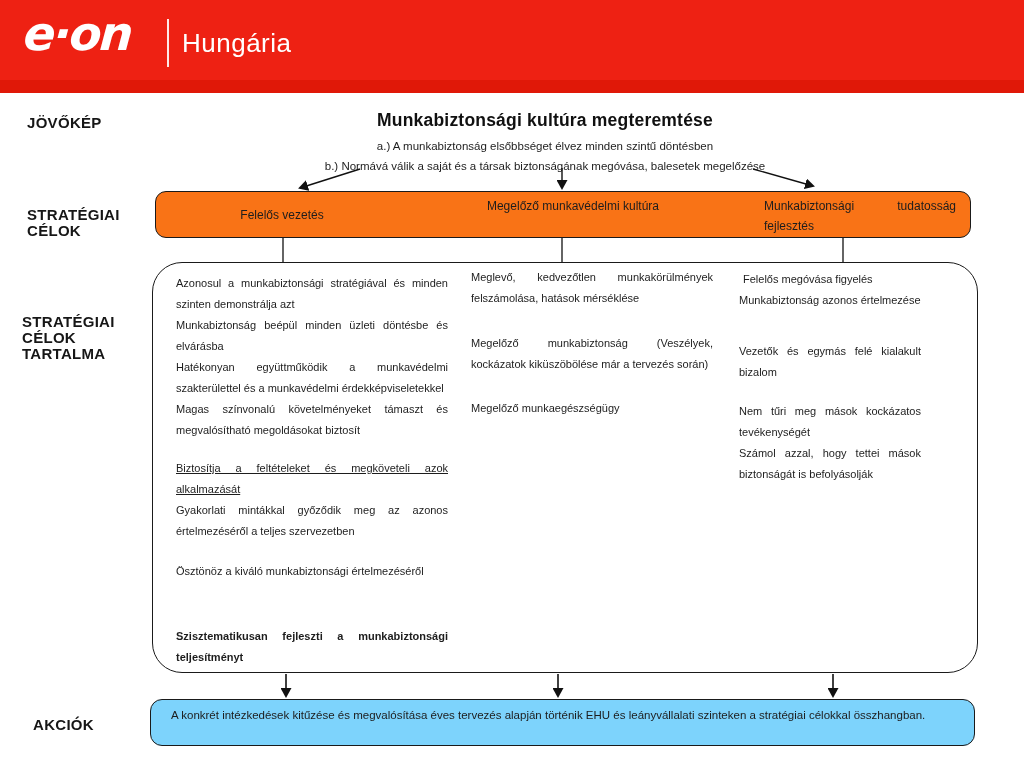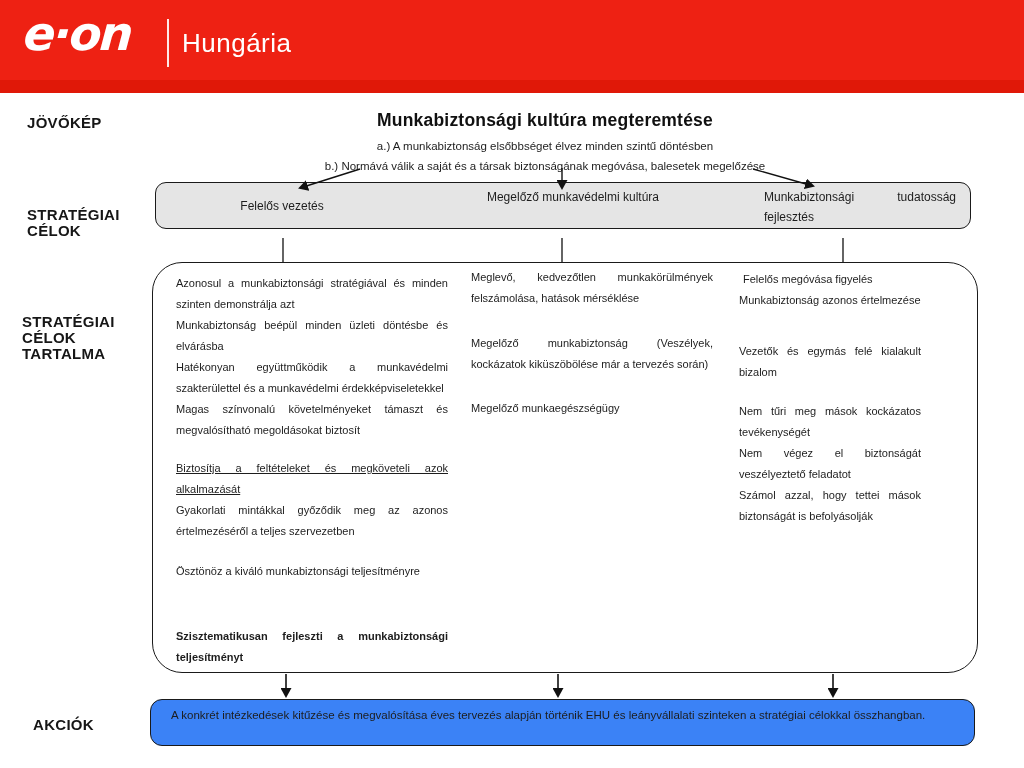--- a/index.html
+++ b/index.html
@@ -42,22 +42,22 @@
   .lbl-actions { left:33px; top:717px; }
 
   
   .vision { position:absolute; left:155px; top:110px; width:780px; text-align:center; }
   .vision-title { font-size:17.5px; font-weight:bold; color:#101010; letter-spacing:0.2px; }
   .vision-a { margin-top:9px; font-size:11.5px; color:#1d1d1d; }
   .vision-b { margin-top:8px; font-size:11.5px; color:#1d1d1d; }
 
   
   .goals-box {
-    position:absolute; left:155px; top:182px; width:816px; height:47px;
-    border:1.3px solid #1a1a1a; border-radius:11px; background:#e5e5e5;
+    position:absolute; left:155px; top:191px; width:816px; height:47px;
+    border:1.3px solid #1a1a1a; border-radius:11px; background:#f97316;
   }
   .goal { position:absolute; font-size:12px; color:#1d1d1d; line-height:20px; }
   .goal-left   { left:46px;  top:0; width:160px; height:100%; display:flex; align-items:center; justify-content:center; }
   .goal-center { left:327px; top:4px; width:180px; text-align:center; }
   .goal-right  { left:608px; top:4px; width:192px; text-align:justify; }
 
   
   .main-box {
     position:absolute; left:152px; top:262px; width:826px; height:411px;
     border:1.3px solid #1a1a1a; border-radius:30px; background:#fff;padding-left:24px;
@@ -72,21 +72,21 @@
   .col1 p:nth-child(8) { margin-top:44px;font-weight:bold; }
   .col2 p:nth-child(2) { margin-top:24px; }
   .col2 p:nth-child(3) { margin-top:23px; }
   .col3 p:nth-child(1) { padding-left:4px; }
   .col3 p:nth-child(3) { margin-top:30px; }
   .col3 p:nth-child(4) { margin-top:18px; }
 
   
   .actions-box {
     position:absolute; left:150px; top:699px; width:825px; height:47px;
-    border:1.3px solid #1a1a1a; border-radius:12px; background:#3b82f6;
+    border:1.3px solid #1a1a1a; border-radius:12px; background:#7dd3fc;
   }
   .actions-text { padding:9px 22px 0 20px; font-size:11.5px; color:#1d1d1d; }
 
   
   .overlay { position:absolute; left:0; top:0; width:1024px; height:768px; pointer-events:none; }
 </style>
 </head>
 <body>
 
 <div class="page">
@@ -118,34 +118,33 @@
   </div>
 
   <div class="main-box">
     <div class="col col1">
       <p>Azonosul a munkabiztonsági stratégiával és minden szinten demonstrálja azt</p>
       <p>Munkabiztonság beépül minden üzleti döntésbe és elvárásba</p>
       <p>Hatékonyan együttműködik a munkavédelmi szakterülettel és a munkavédelmi érdekképviseletekkel</p>
       <p>Magas színvonalú követelményeket támaszt és megvalósítható megoldásokat biztosít</p>
       <p>Biztosítja a feltételeket és megköveteli azok alkalmazását</p>
       <p>Gyakorlati mintákkal győződik meg az azonos értelmezéséről a teljes szervezetben</p>
-      <p>Ösztönöz a kiváló munkabiztonsági teljesítményre</p>
+      <p>Ösztönöz a kiváló munkabiztonsági értelmezéséről</p>
       <p>Szisztematikusan fejleszti a munkabiztonsági teljesítményt</p>
     </div>
     <div class="col col2">
       <p>Meglevő, kedvezőtlen munkakörülmények felszámolása, hatások mérséklése</p>
       <p>Megelőző munkabiztonság (Veszélyek, kockázatok kiküszöbölése már a tervezés során)</p>
       <p>Megelőző munkaegészségügy</p>
     </div>
     <div class="col col3">
       <p>Felelős megóvása figyelés</p>
       <p>Munkabiztonság azonos értelmezése</p>
       <p>Vezetők és egymás felé kialakult bizalom</p>
       <p>Nem tűri meg mások kockázatos tevékenységét</p>
-      <p>Nem végez el biztonságát veszélyeztető feladatot</p>
       <p>Számol azzal, hogy tettei mások biztonságát is befolyásolják</p>
     </div>
   </div>
 
   <div class="actions-box">
     <div class="actions-text">A konkrét intézkedések kitűzése és megvalósítása éves tervezés alapján történik EHU és leányvállalati szinteken a stratégiai célokkal összhangban.</div>
   </div>
 
   <svg class="overlay" viewBox="0 0 1024 768" xmlns="http://www.w3.org/2000/svg">
     <defs>

